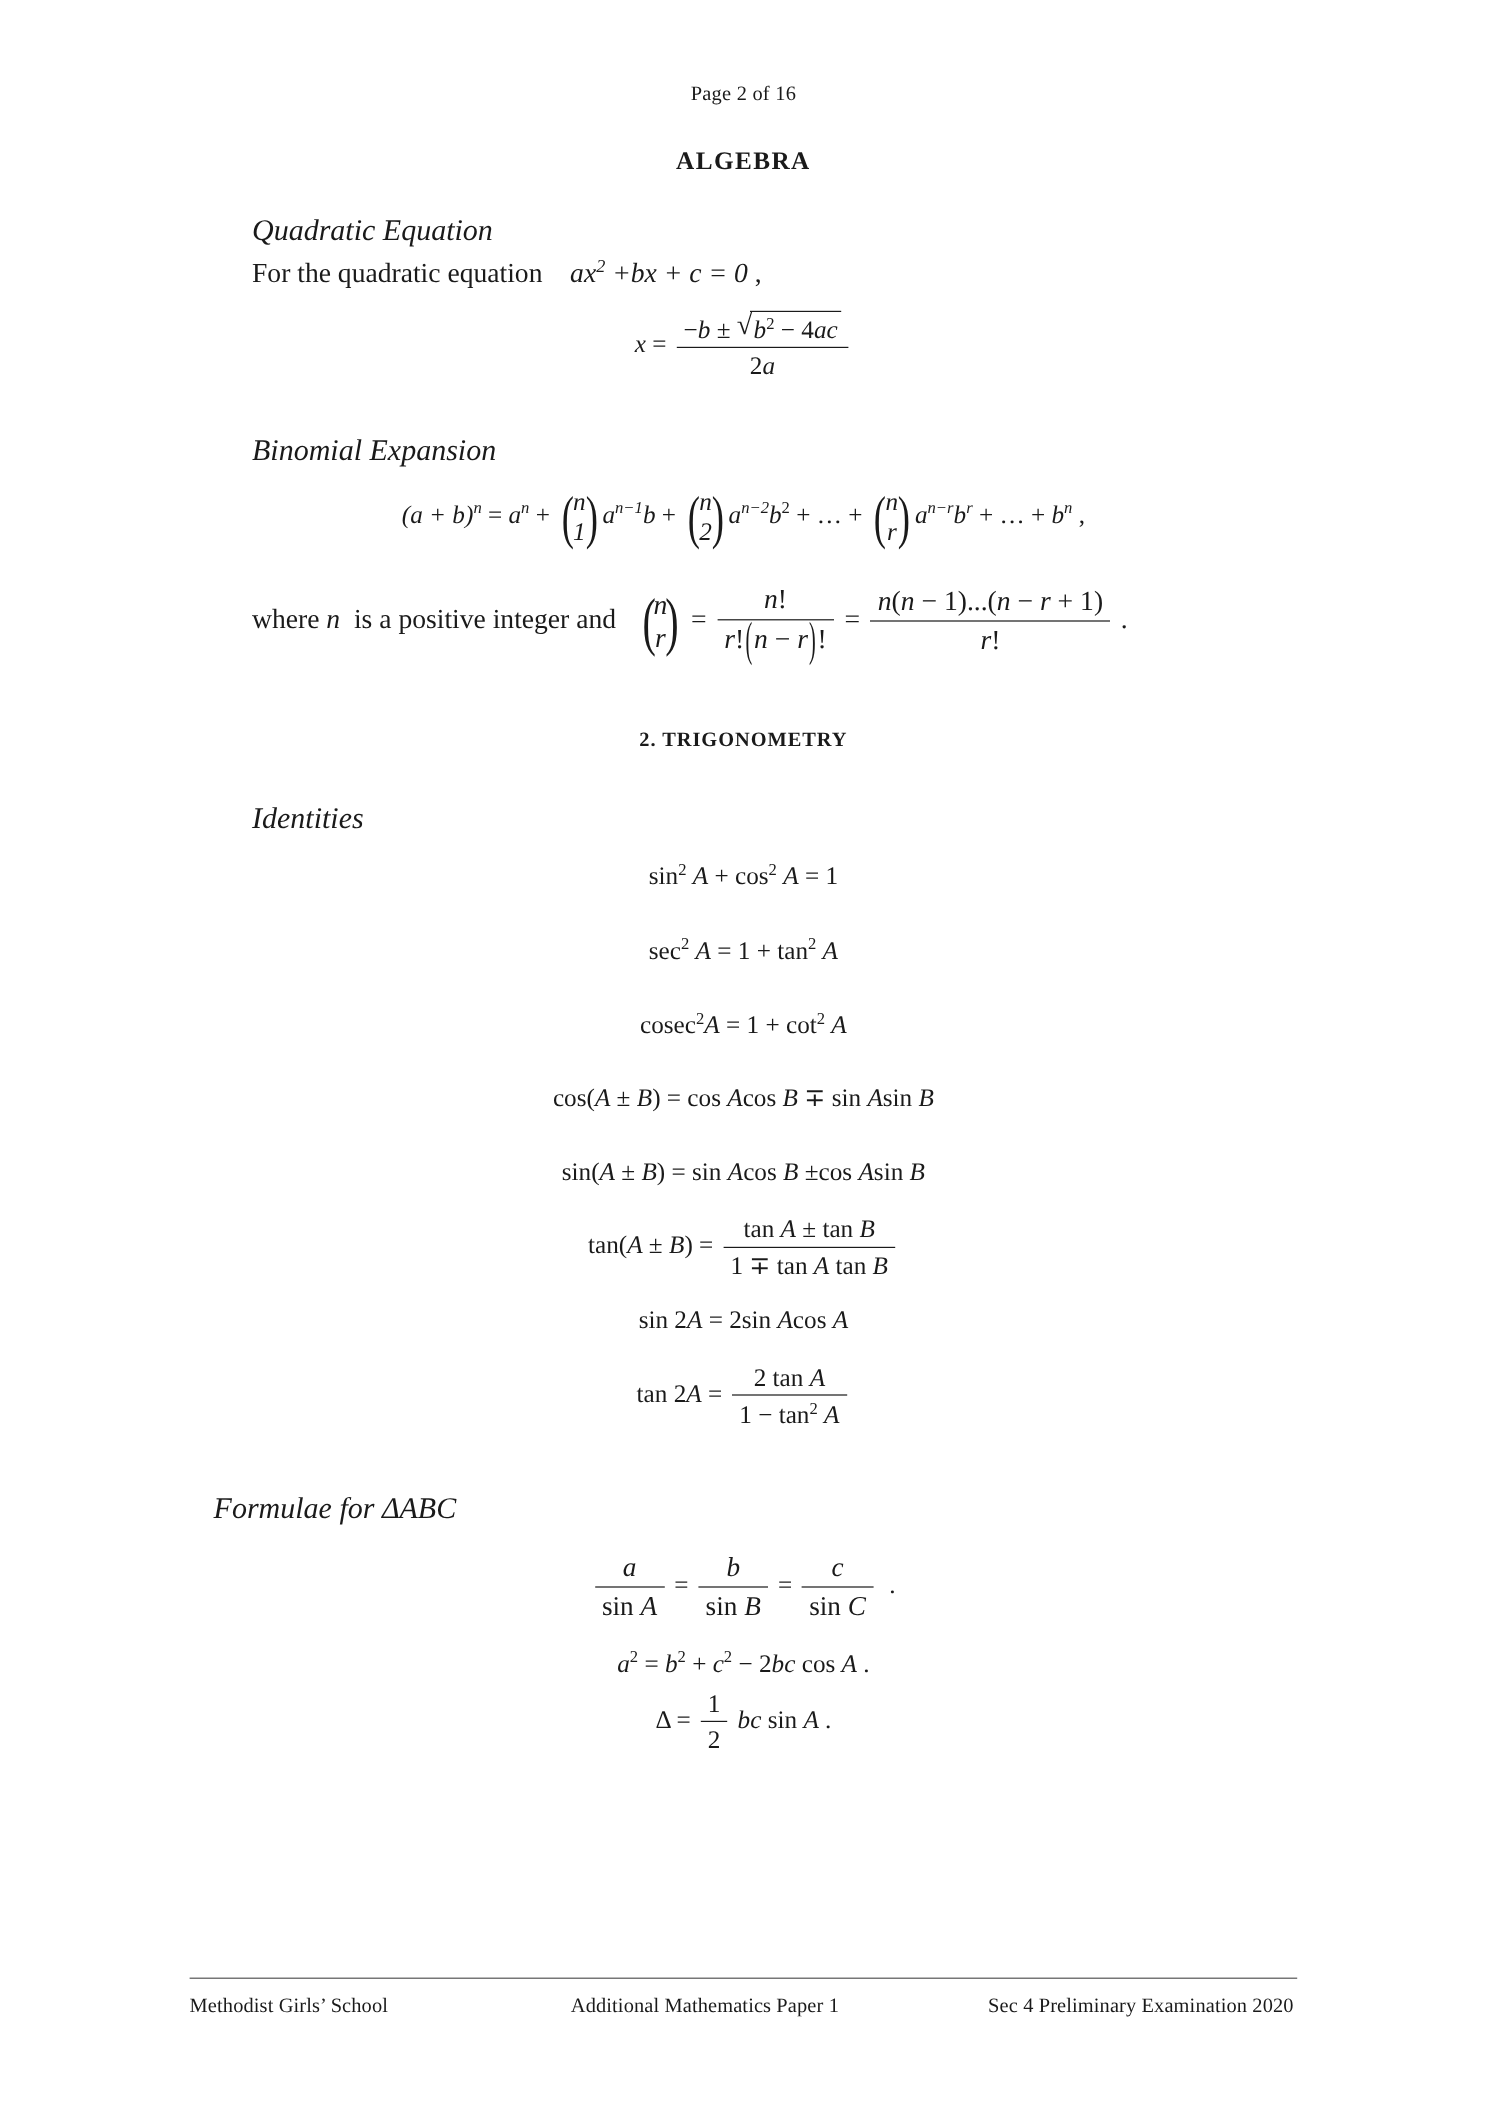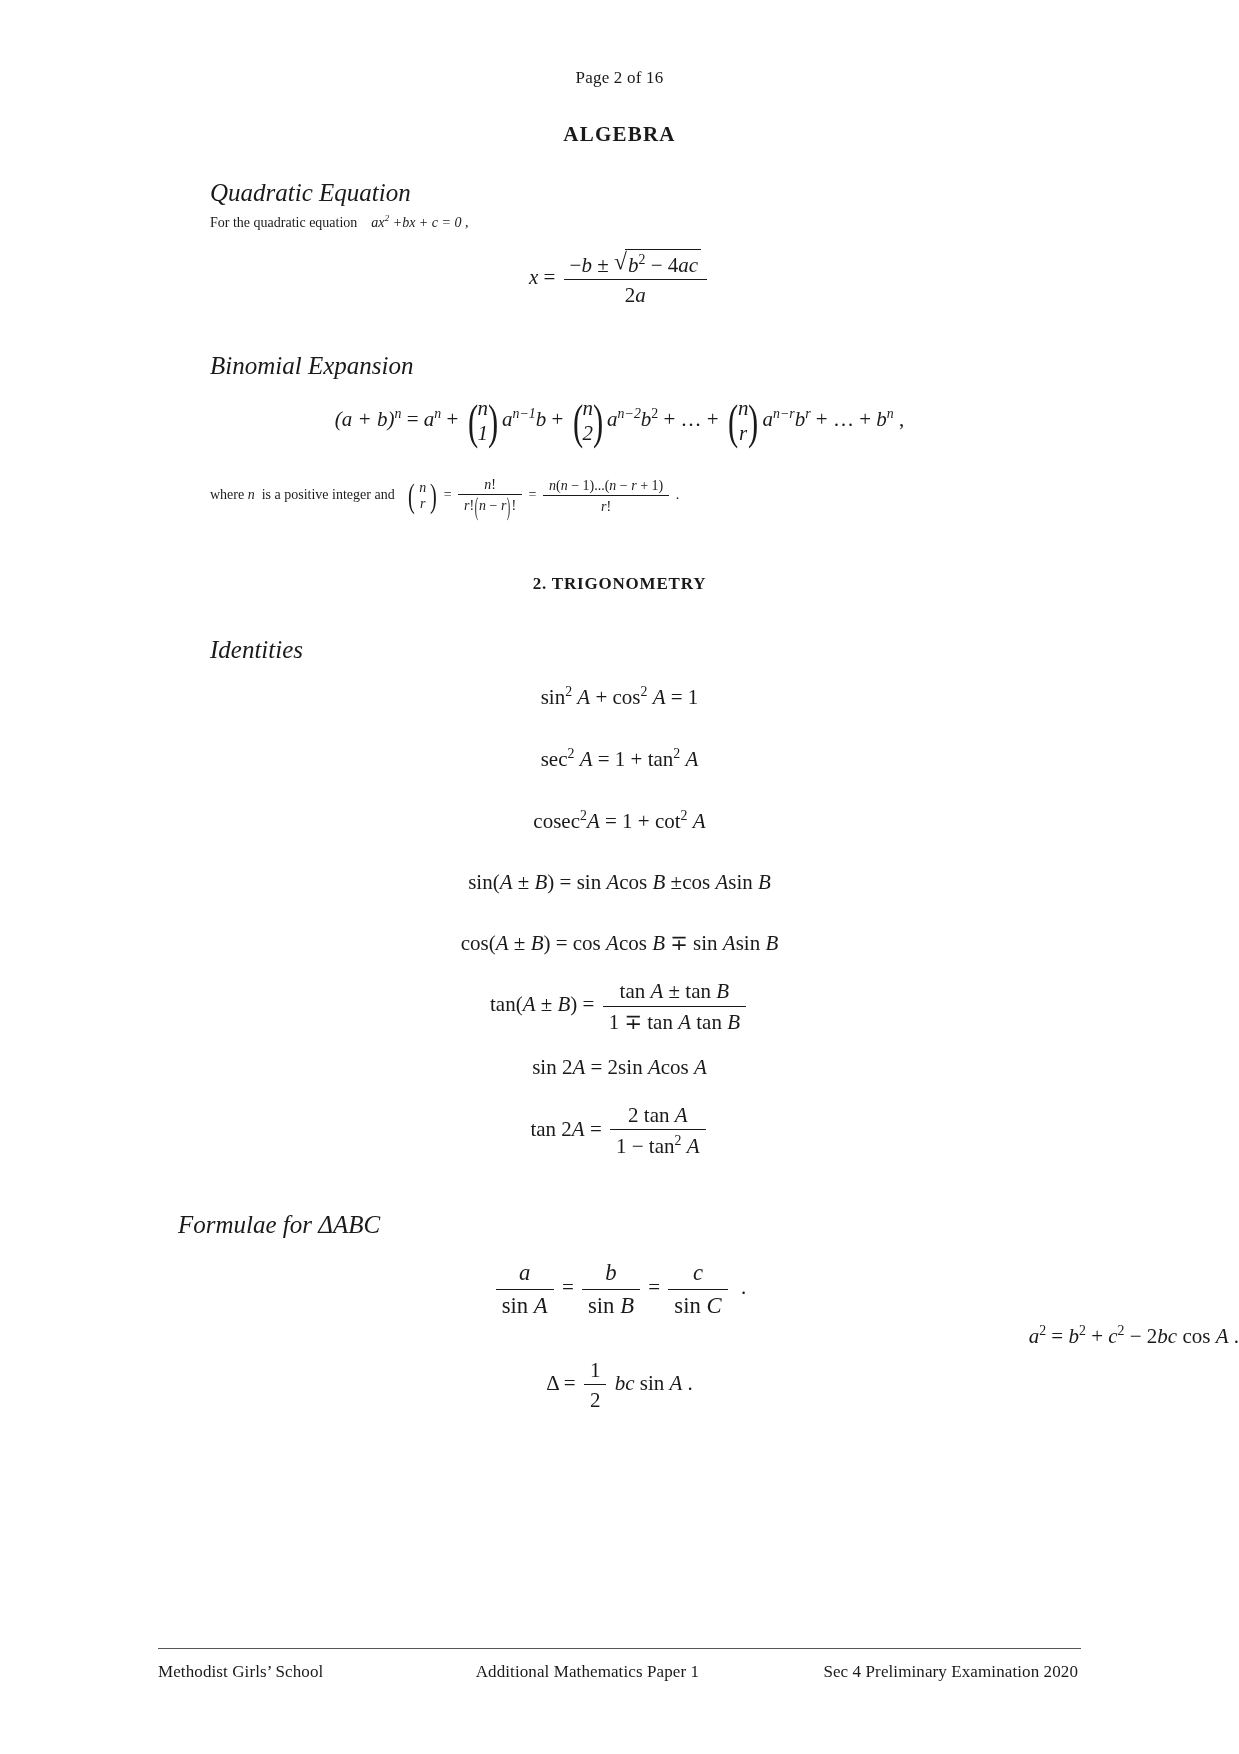--- a/index.html
+++ b/index.html
@@ -45,21 +45,21 @@
   .subhead {
     font-style: italic;
     font-size: 25px;
     margin-left: 210px;
     margin-top: 32px;
   }
   .subhead.indent-less {
     margin-left: 178px;
   }
   .bodyline {
-    font-size: 14px;
+    font-size: 23px;
     margin-left: 210px;
     margin-top: 6px;
   }
   .eq-center {
     text-align: center;
     font-size: 21px;
   }
   .mathit { font-style: italic; font-family: "Liberation Serif", serif; }
   sup, sub { font-size: 0.66em; }
   sup { vertical-align: super; }
@@ -221,24 +221,24 @@
   <div class="eq-center eqrow" style="margin-top:20px;">
     sin<sup>2</sup> <span class="mathit">A</span> + cos<sup>2</sup> <span class="mathit">A</span> = 1
   </div>
   <div class="eq-center eqrow">
     sec<sup>2</sup> <span class="mathit">A</span> = 1 + tan<sup>2</sup> <span class="mathit">A</span>
   </div>
   <div class="eq-center eqrow">
     cosec<sup>2</sup><span class="mathit">A</span> = 1 + cot<sup>2</sup> <span class="mathit">A</span>
   </div>
   <div class="eq-center eqrow">
+    cos(<span class="mathit">A</span> ± <span class="mathit">B</span>) = cos <span class="mathit">A</span>cos <span class="mathit">B</span> ∓ sin <span class="mathit">A</span>sin <span class="mathit">B</span>
+  </div>
+  <div class="eq-center eqrow">
     sin(<span class="mathit">A</span> ± <span class="mathit">B</span>) = sin <span class="mathit">A</span>cos <span class="mathit">B</span> ±cos <span class="mathit">A</span>sin <span class="mathit">B</span>
-  </div>
-  <div class="eq-center eqrow">
-    cos(<span class="mathit">A</span> ± <span class="mathit">B</span>) = cos <span class="mathit">A</span>cos <span class="mathit">B</span> ∓ sin <span class="mathit">A</span>sin <span class="mathit">B</span>
   </div>
   <div class="eq-center eqrow" style="margin-top:22px;">
     tan(<span class="mathit">A</span> ± <span class="mathit">B</span>) =
     <span class="frac">
       <span class="num">tan <span class="mathit">A</span> ± tan <span class="mathit">B</span></span>
       <span class="den">1 ∓ tan <span class="mathit">A</span> tan <span class="mathit">B</span></span>
     </span>
   </div>
   <div class="eq-center eqrow" style="margin-top:20px;">
     sin 2<span class="mathit">A</span> = 2sin <span class="mathit">A</span>cos <span class="mathit">A</span>
@@ -264,21 +264,21 @@
       <span class="den">sin <span class="mathit">B</span></span>
     </span>
     =
     <span class="frac" style="font-size:1.08em;">
       <span class="num"><span class="mathit">c</span></span>
       <span class="den">sin <span class="mathit">C</span></span>
     </span>
     &nbsp;.
   </div>
 
-  <div class="eq-center eqrow-tight" style="margin-top:3px;text-align:right;">
+  <div class="eq-center eqrow-tight" style="margin-top:20px;">
     <span class="mathit">a</span><sup>2</sup> = <span class="mathit">b</span><sup>2</sup> + <span class="mathit">c</span><sup>2</sup> − 2<span class="mathit">bc</span> cos <span class="mathit">A</span> .
   </div>
 
   <div class="eq-center eqrow-tight" style="margin-top:8px;">
     Δ =
     <span class="frac">
       <span class="num">1</span>
       <span class="den">2</span>
     </span>
     <span class="mathit">bc</span> sin <span class="mathit">A</span> .

